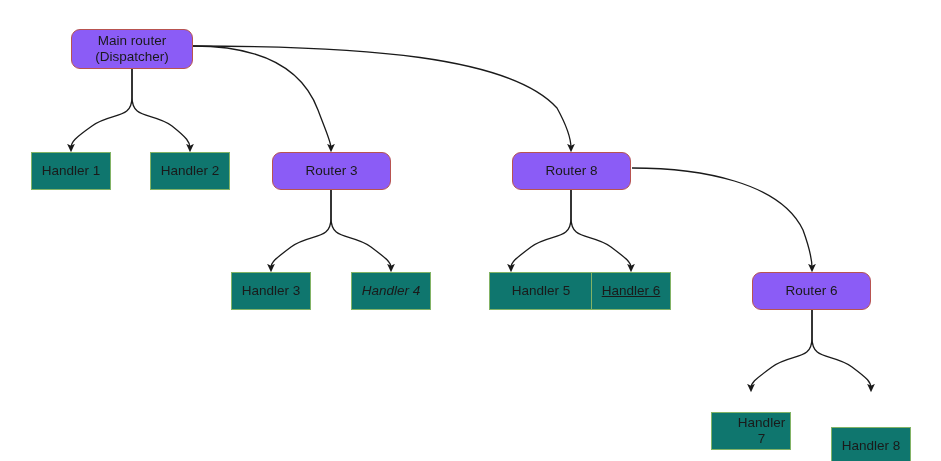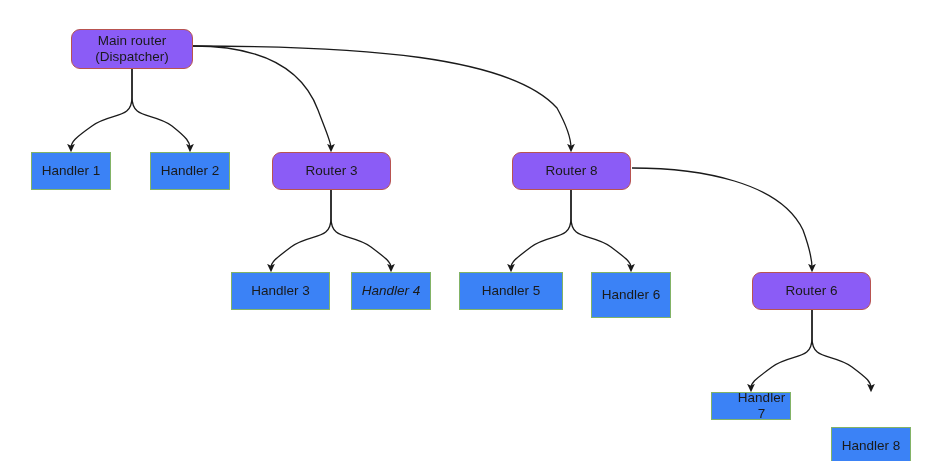--- a/index.html
+++ b/index.html
@@ -36,21 +36,21 @@
     color: #1a1a1a;
     z-index: 2;
     -webkit-font-smoothing: antialiased;
   }
   .node.router {
     background: #8b5cf6;
     border: 1px solid #b85450;
     border-radius: 9px;
   }
   .node.handler {
-    background: #3b82f6;
+    background: #0f766e;
     border: 1px solid #82b366;
     border-radius: 0;
   }
   .node .label {
     white-space: pre-line;
     padding: 0 4px;
   }
 </style>
 </head>
 <body>
@@ -86,35 +86,35 @@
       </div>
       <div class="node handler" style="left: 150px; top: 152px; width: 80px; height: 38px;">
         <span class="label">Handler 2</span>
       </div>
       <div class="node router" style="left: 272px; top: 152px; width: 119px; height: 38px;">
         <span class="label">Router 3</span>
       </div>
       <div class="node router" style="left: 512px; top: 152px; width: 119px; height: 38px;">
         <span class="label">Router 8</span>
       </div>
-      <div class="node handler" style="left: 231px; top: 272px; width: 99px; height: 38px;">
+      <div class="node handler" style="left: 231px; top: 272px; width: 80px; height: 38px;">
         <span class="label">Handler 3</span>
       </div>
       <div class="node handler" style="left: 351px; top: 272px; width: 80px; height: 38px; font-style: italic;">
         <span class="label">Handler 4</span>
       </div>
-      <div class="node handler" style="left: 459px; top: 272px; width: 104px; height: 38px;">
+      <div class="node handler" style="left: 489px; top: 272px; width: 104px; height: 38px;">
         <span class="label">Handler 5</span>
       </div>
-      <div class="node handler" style="left: 591px; top: 272px; width: 80px; height: 46px;">
+      <div class="node handler" style="left: 591px; top: 272px; width: 80px; height: 38px; text-decoration: underline;">
         <span class="label">Handler 6</span>
       </div>
       <div class="node router" style="left: 752px; top: 272px; width: 119px; height: 38px;">
         <span class="label">Router 6</span>
       </div>
-      <div class="node handler" style="left: 711px; top: 392px; width: 80px; height: 28px; padding-left: 21px;">
+      <div class="node handler" style="left: 711px; top: 412px; width: 80px; height: 38px; padding-left: 21px;">
         <span class="label">Handler 7</span>
       </div>
       <div class="node handler" style="left: 831px; top: 392px; width: 80px; height: 38px; margin-top: 35px;">
         <span class="label">Handler 8</span>
       </div>
     </div>
 </div>
 
 </body></html>

